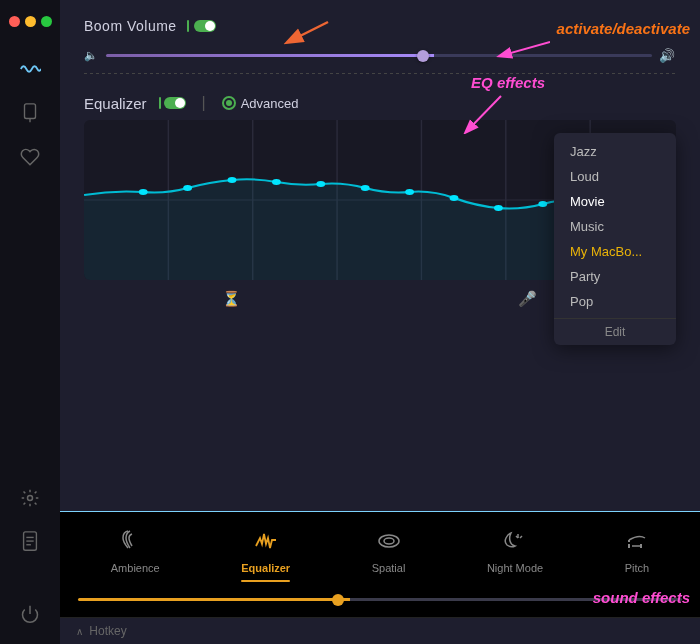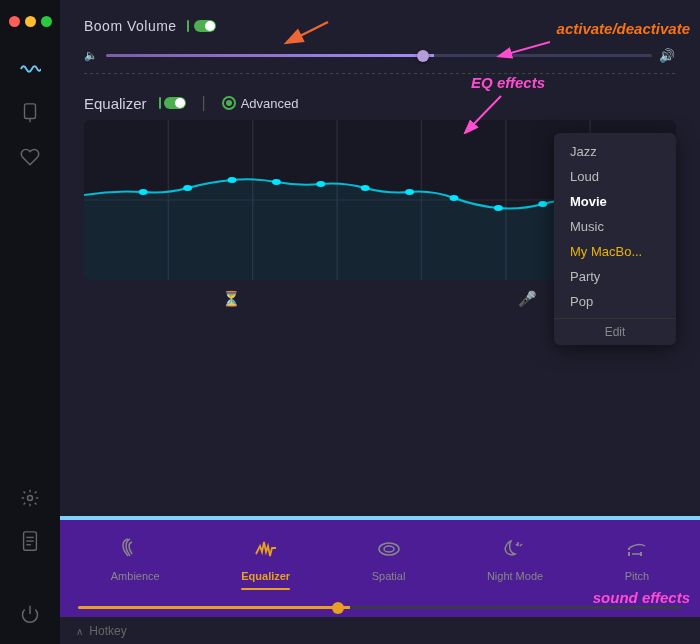--- a/index.html
+++ b/index.html
@@ -257,21 +257,21 @@
     .dropdown-item {
       padding: 5px 16px;
       font-size: 13px;
       color: #bbb;
       cursor: pointer;
       white-space: nowrap;
     }
 
     .dropdown-item.selected {
       color: #fff;
-      font-weight: 700;
+      font-weight: 400;
     }
 
     .dropdown-item.accent {
       color: #eab308;
     }
 
     .dropdown-edit {
       text-align: center;
       color: #888;
       font-size: 12px;
@@ -287,23 +287,23 @@
       color: #f97316;
       font-size: 14px;
       font-weight: 700;
       font-style: italic;
       pointer-events: none;
       z-index: 20;
     }
 
     
     .effects-section {
-      background: #4c1d95;
-      border-top: 4px solid #7dd3fc;
-      padding: 14px 10px 8px;
+      background: #000000;
+      border-top: 1px solid #7dd3fc;
+      padding: 14px 10px 16px;
       margin-top: auto;
     }
 
     .effects-tabs {
       display: flex;
       justify-content: space-around;
       margin-bottom: 12px;
     }
 
     .effect-tab {

